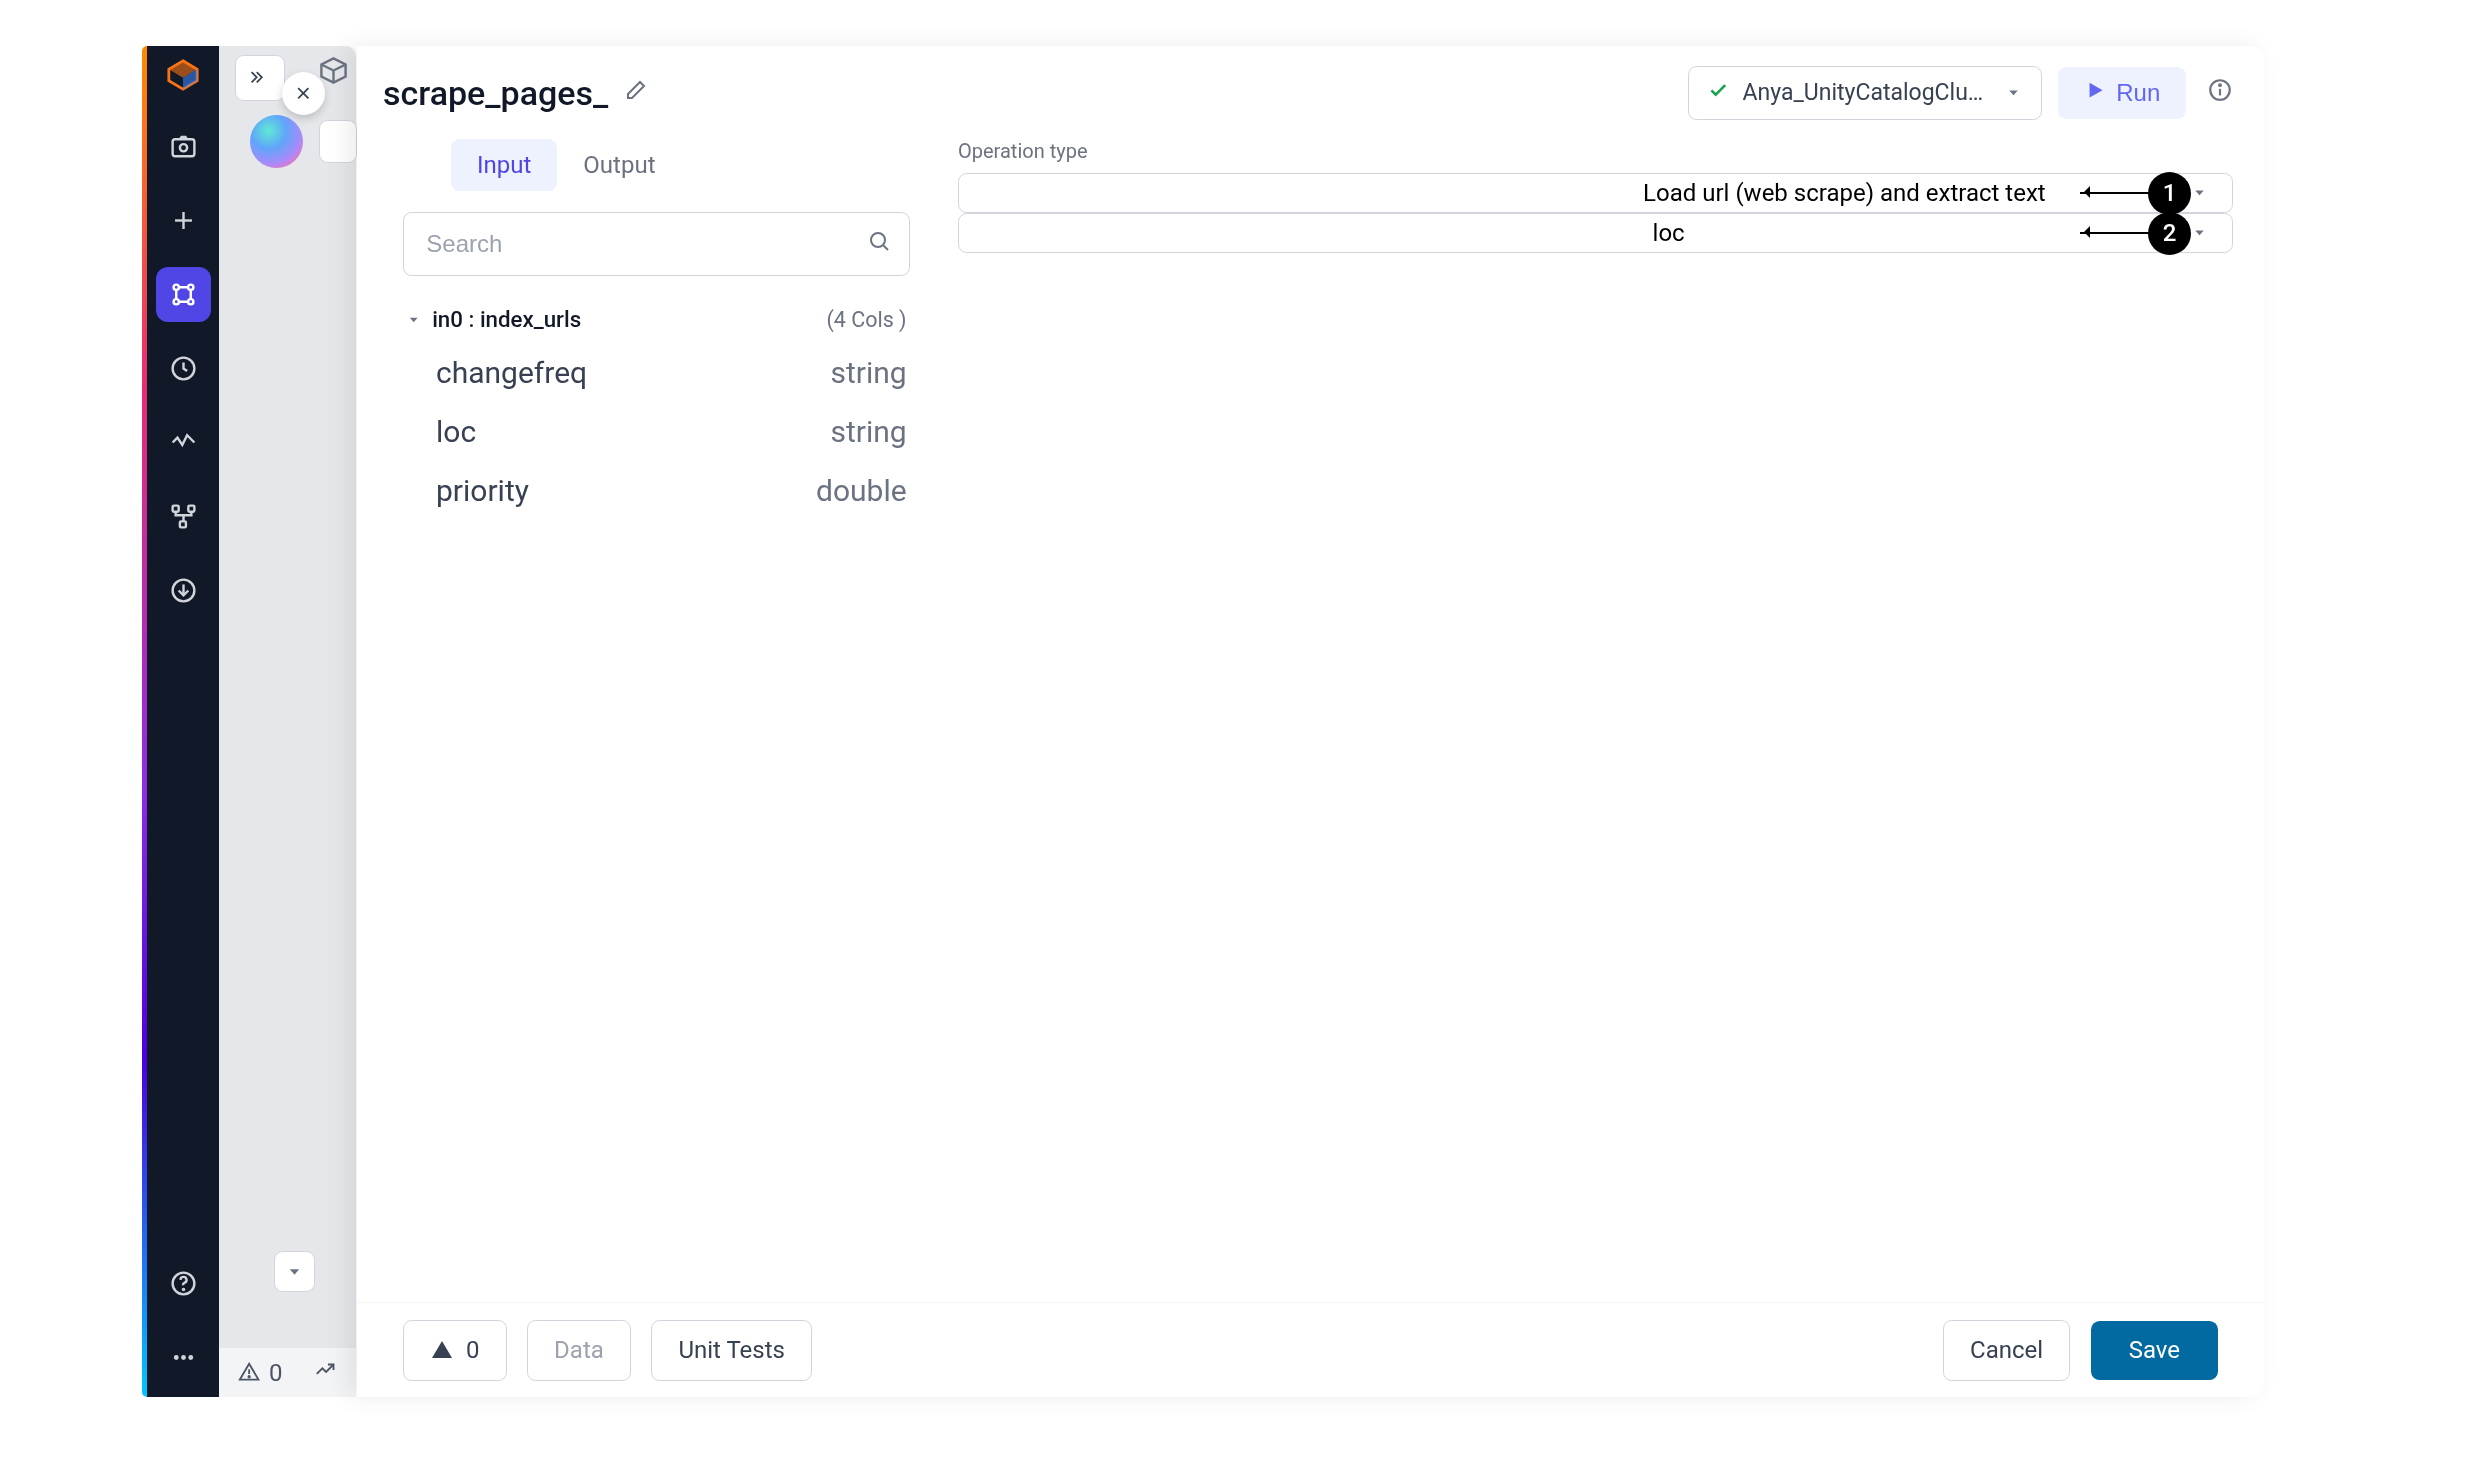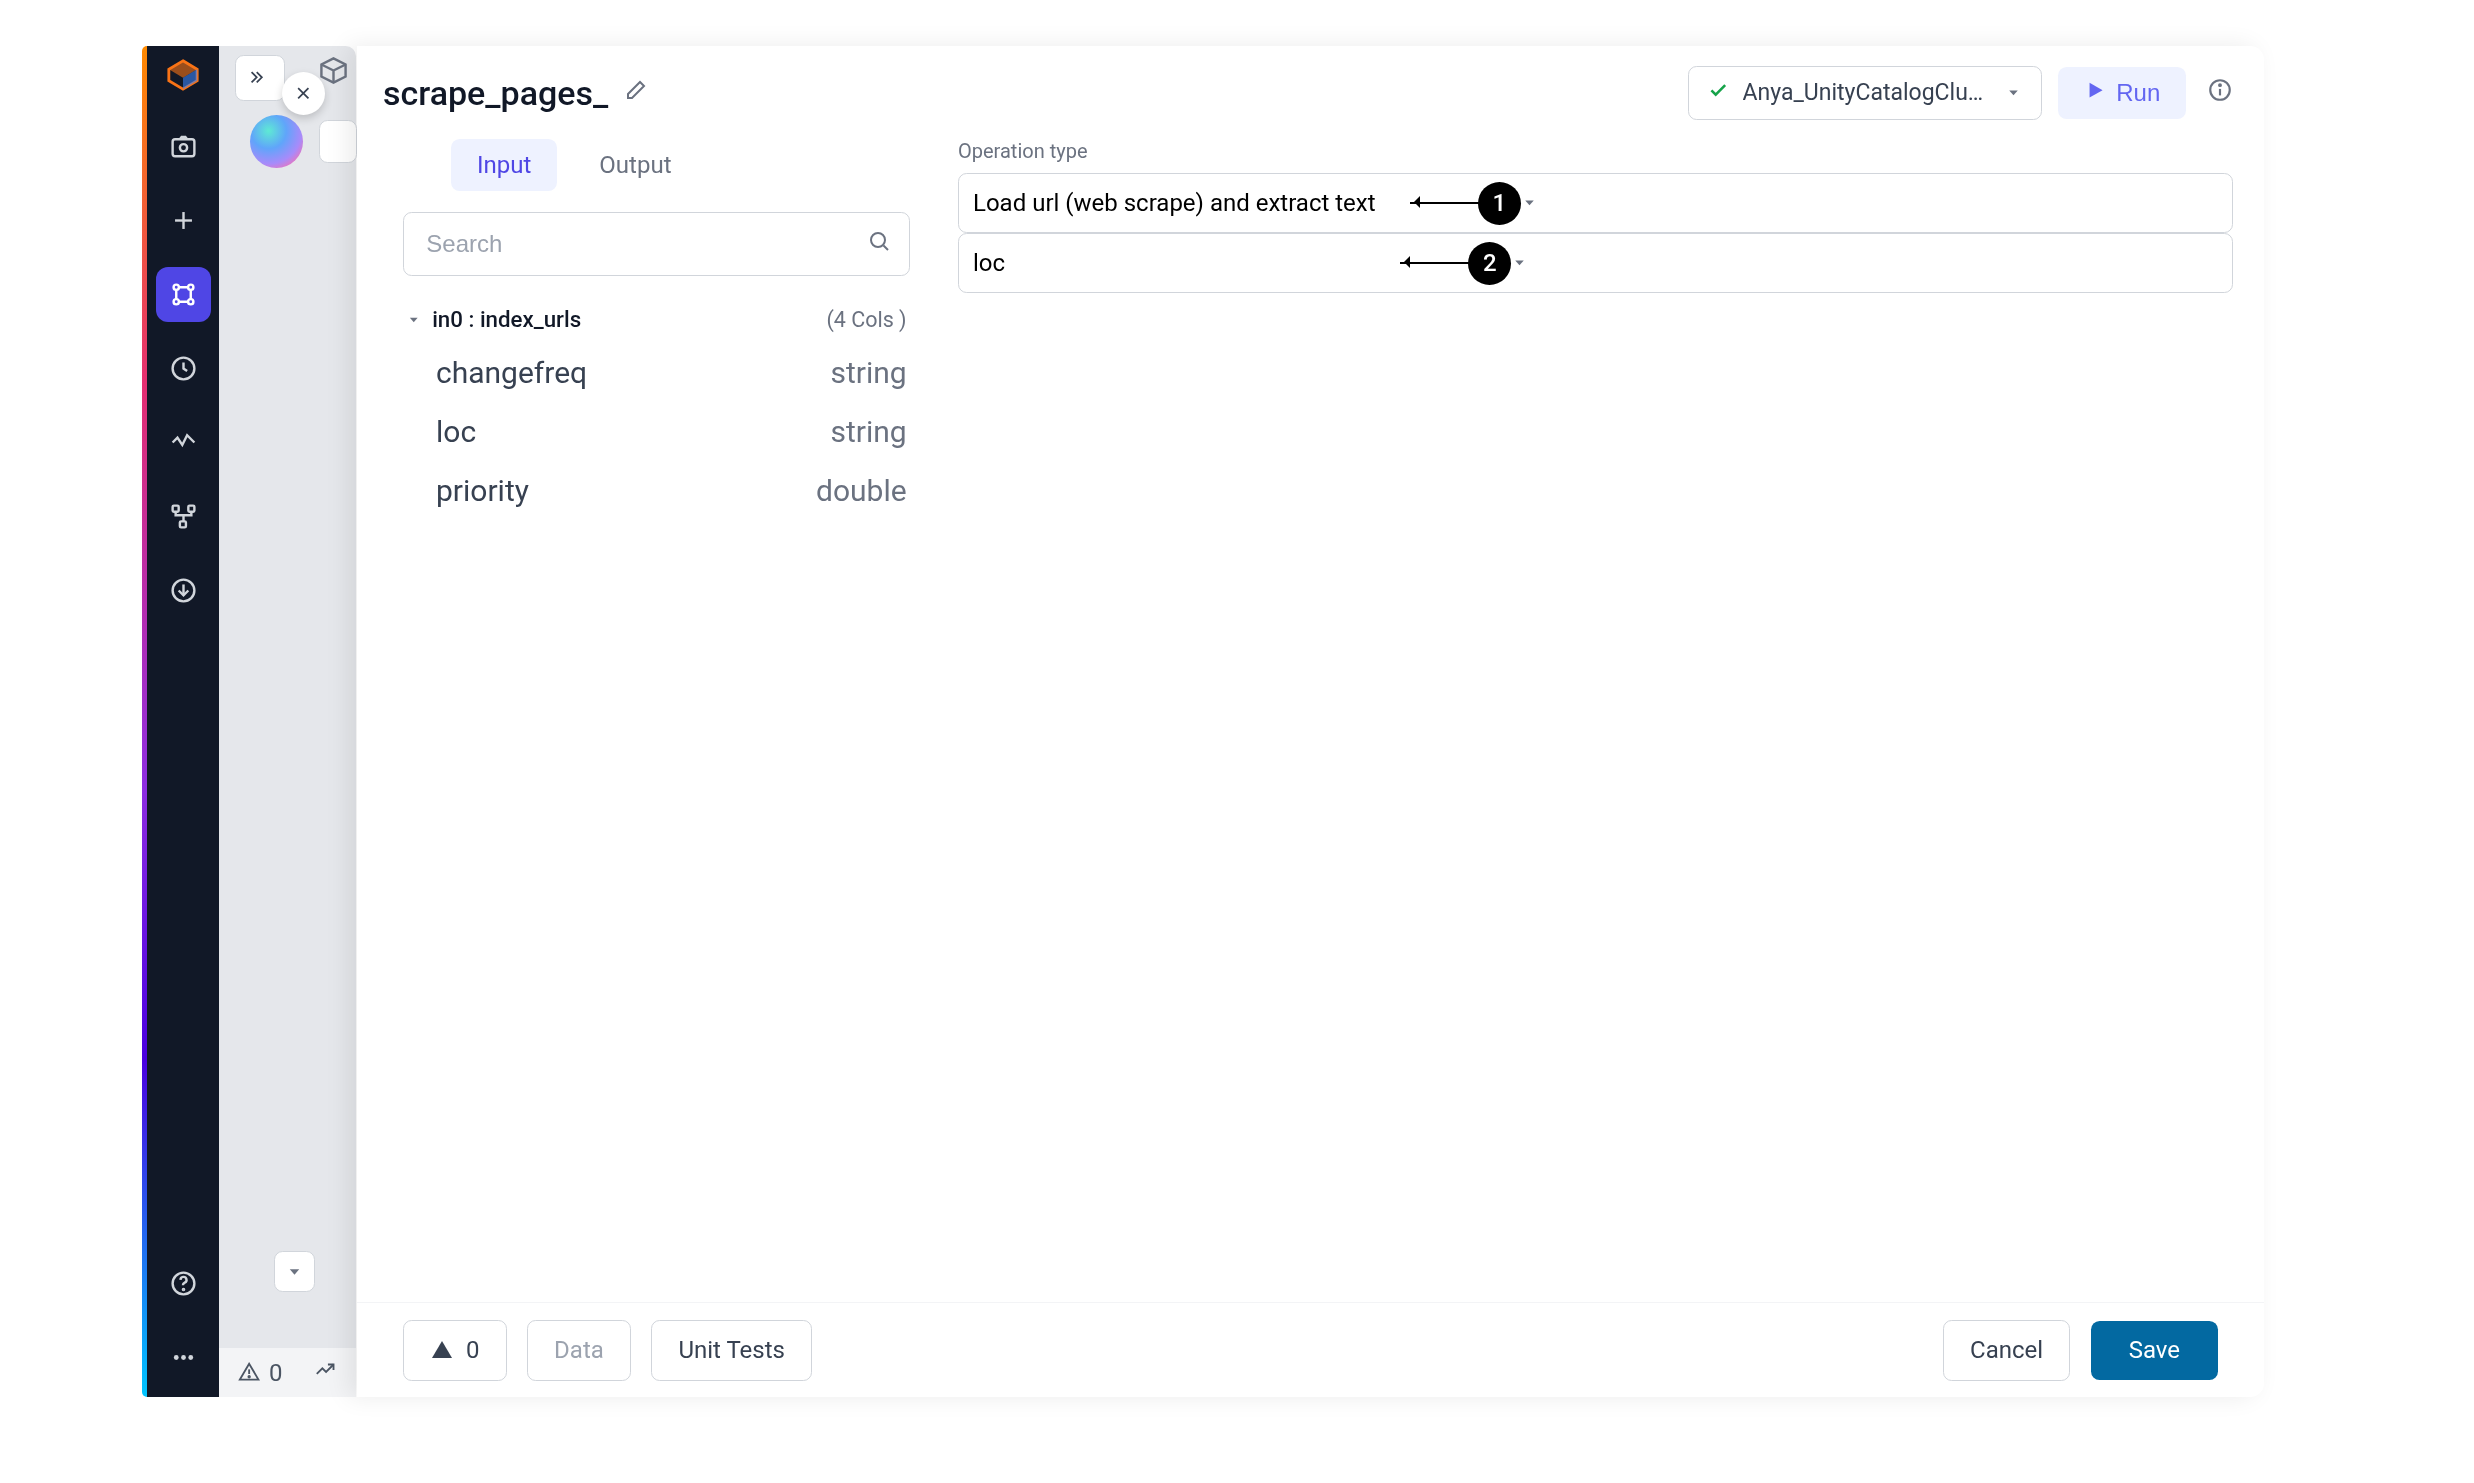--- a/index.html
+++ b/index.html
@@ -198,21 +198,21 @@
       display:flex;
       padding-left: 46px;
       padding-right: 31px;
       overflow:hidden;
     }
     .left-col {
       width: 507px;
       display:flex;flex-direction:column;
     }
     .tabs {
-      display:flex; gap:16px; margin-bottom: 20.6px; padding-left: 48px;
+      display:flex; gap:0px; margin-bottom: 20.6px; padding-left: 48px;
     }
     .tab {
       padding: 12px 26px;
       border-radius: 8.6px;
       font-size: 24px;
       color:#6b7280;
     }
     .tab.active {
       background:#eef2ff;
       color:#4f46e5;
@@ -253,24 +253,24 @@
     .right-col {
       flex:1;
       padding-left: 48px;
       display:flex;flex-direction:column;
     }
     .field-block { }
     .field-label { font-size: 20px; color:#6b7280; margin-bottom: 10.3px; }
     .select-box {
       border:0.9px solid #d1d5db;
       border-radius: 8.6px;
-      height: 60px;
+      height: 40px;
       display:flex;align-items:center;
-      padding: 0 14px;
-      justify-content:flex-start;
+      padding: 0 24px;
+      justify-content:flex-end;
       font-size: 24px;
       position:relative;
     }
     .select-caret { color:#6b7280; }
 
     .callout {
       display:inline-flex;align-items:center;
       gap: 0;
       vertical-align:middle;
     }

